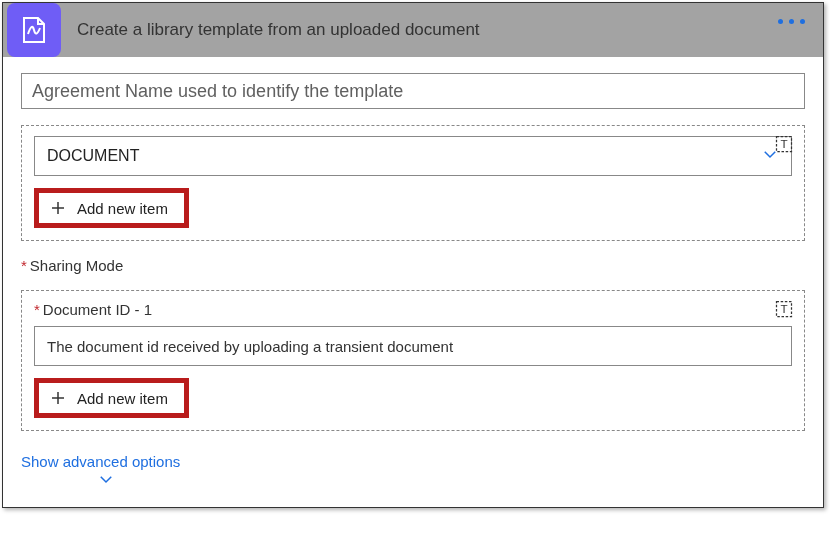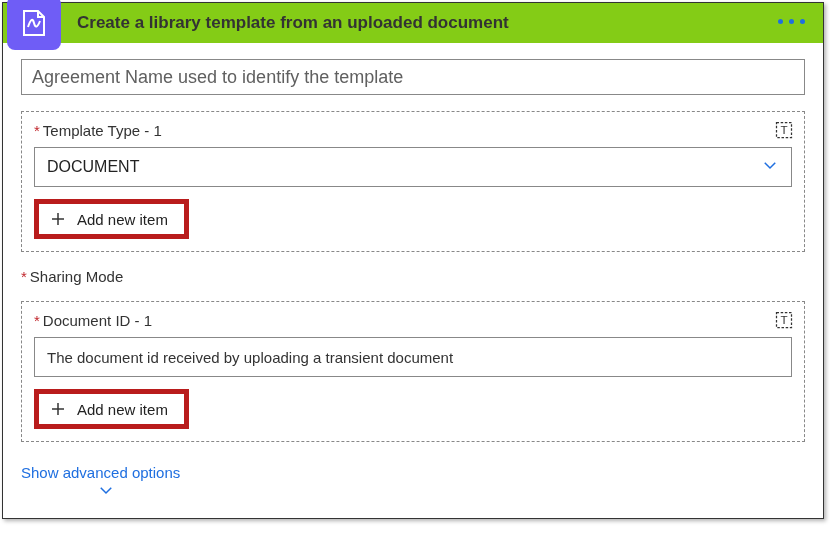--- a/index.html
+++ b/index.html
@@ -13,24 +13,23 @@
   .card {
     width: 822px;
     margin: 2px;
     border: 1px solid #333;
     box-shadow: 2px 2px 4px rgba(0,0,0,0.3);
     background: #fff;
   }
   .header {
     display: flex;
     align-items: center;
-    background: #84cc16;
-    height: 40px;
+    background: #a3a3a3;
+    height: 54px;
     position: relative;
-    font-weight: bold;
   }
   .app-icon {
     width: 54px;
     height: 54px;
     background: #6f5df6;
     border-radius: 8px;
     margin-left: 4px;
     display: flex;
     align-items: center;
     justify-content: center;
@@ -175,23 +174,20 @@
     </div>
   </div>
 
   <div class="body">
 
     <div class="row">
       <input class="input-field" type="text" placeholder="Agreement Name used to identify the template" style="">
     </div>
 
     <div class="dashed-group">
-      <div class="group-label">
-        <span class="req">*</span><span>Template Type - 1</span>
-      </div>
       <div class="toggle-icon">
         <svg viewBox="0 0 24 24">
           <rect x="3" y="3" width="18" height="18" stroke-dasharray="3 2" stroke-width="1.5"></rect>
           <text x="12" y="17" text-anchor="middle" font-size="14" fill="#333" stroke="none">T</text>
         </svg>
       </div>
       <div class="select-box">
         <span>DOCUMENT</span>
         <span class="chevron-down">
           <svg viewBox="0 0 24 24">

